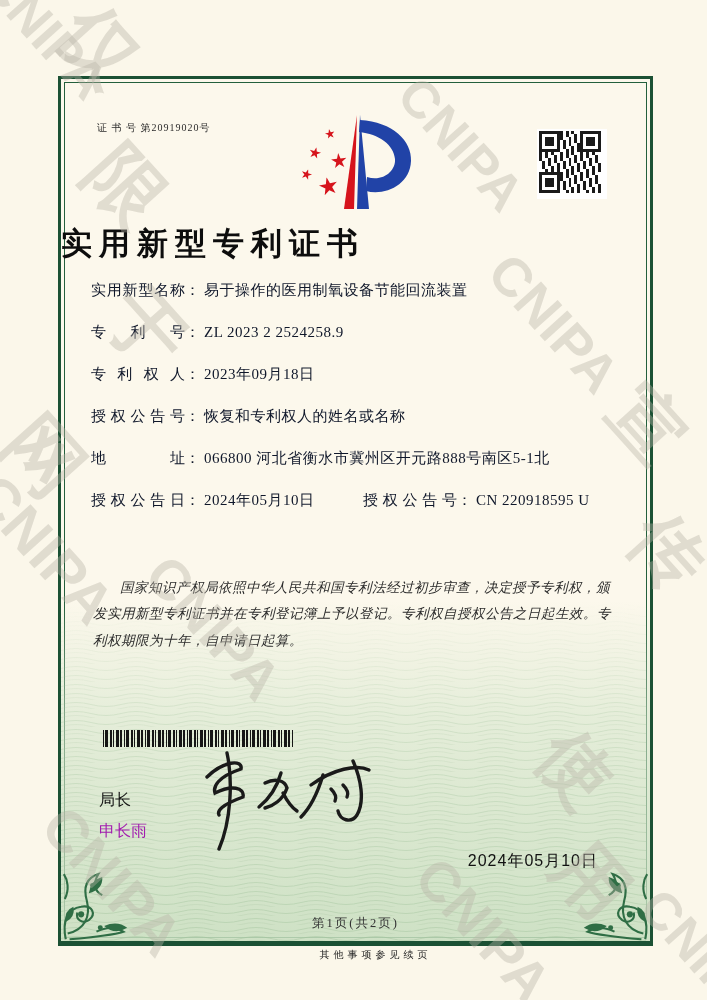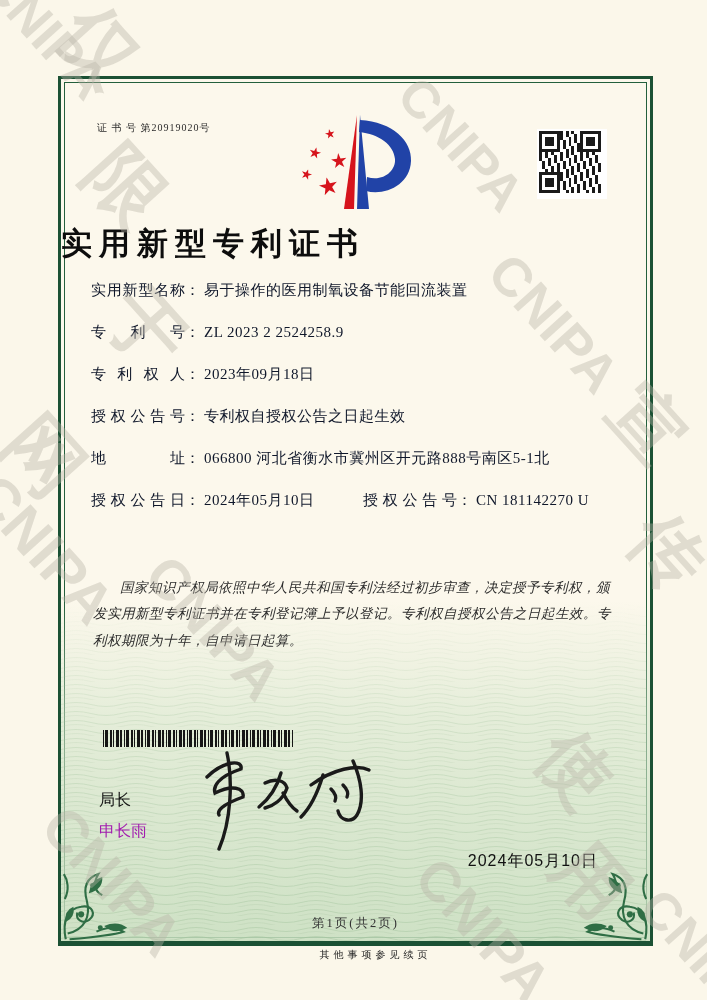--- a/index.html
+++ b/index.html
@@ -332,29 +332,29 @@
       <div class="frow">
         <span class="flabel">实用新型名称</span><span class="fcolon">：</span><span class="fvalue">易于操作的医用制氧设备节能回流装置</span>
       </div>
       <div class="frow">
         <span class="flabel">专利号</span><span class="fcolon">：</span><span class="fvalue">ZL 2023 2 2524258.9</span>
       </div>
       <div class="frow">
         <span class="flabel">专利权人</span><span class="fcolon">：</span><span class="fvalue">2023年09月18日</span>
       </div>
       <div class="frow">
-        <span class="flabel">授权公告号</span><span class="fcolon">：</span><span class="fvalue">专利权自授权公告之日起生效</span>
+        <span class="flabel">授权公告号</span><span class="fcolon">：</span><span class="fvalue">恢复和专利权人的姓名或名称</span>
       </div>
       <div class="frow">
         <span class="flabel">地址</span><span class="fcolon">：</span><span class="fvalue">066800 河北省衡水市冀州区开元路888号南区5-1北</span>
       </div>
       <div class="frow">
         <span class="flabel">授权公告日</span><span class="fcolon">：</span><span class="fvalue">2024年05月10日</span>
         <span class="grant2">
-          <span class="flabel">授权公告号</span><span class="fcolon">：</span><span class="fvalue">CN 181142270 U</span>
+          <span class="flabel">授权公告号</span><span class="fcolon">：</span><span class="fvalue">CN 220918595 U</span>
         </span>
       </div>
     </div>
 
     <div class="paras">
       <p>国家知识产权局依照中华人民共和国专利法经过初步审查，决定授予专利权，颁发实用新型专利证书并在专利登记簿上予以登记。专利权自授权公告之日起生效。专利权期限为十年，自申请日起算。</p>
     </div>
 
     <svg id="barcode" viewBox="0 0 192 17">
         <g fill="#161616">

